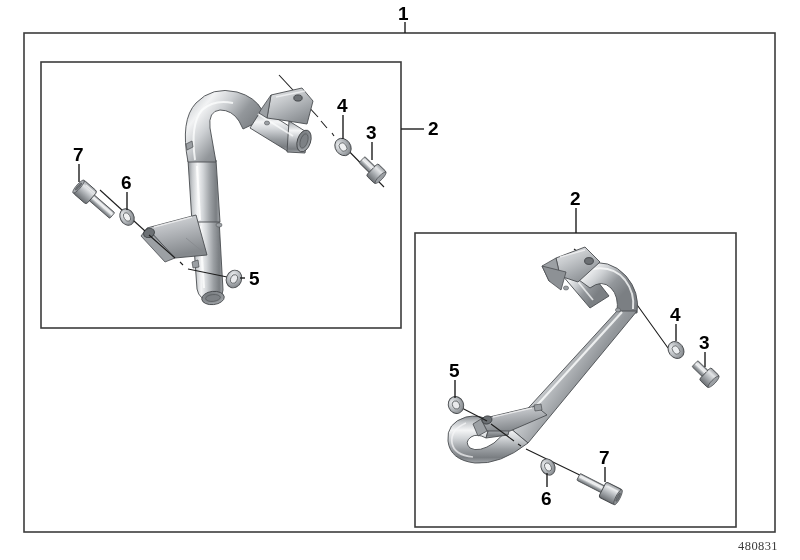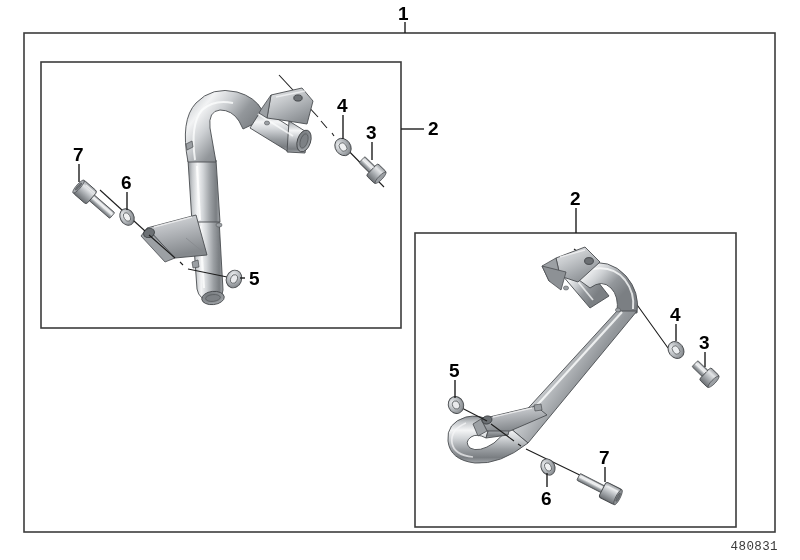--- a/index.html
+++ b/index.html
@@ -16,21 +16,21 @@
     font-weight:bold;
     font-size:19px;
     color:#000000;
     line-height:1;
     user-select:none;
     white-space:nowrap;
   }
   #partnum{
     position:absolute;
     right:22px;bottom:6px;
-    font-family:Liberation Mono, monospace;
+    font-family:Liberation Serif, serif;
     font-size:12.5px;
     color:#3a3a3a;
     letter-spacing:.4px;
   }
 </style>
 </head>
 <body>
 
 <svg id="sheet" viewBox="0 0 800 560" xmlns="http://www.w3.org/2000/svg">
   <defs>

